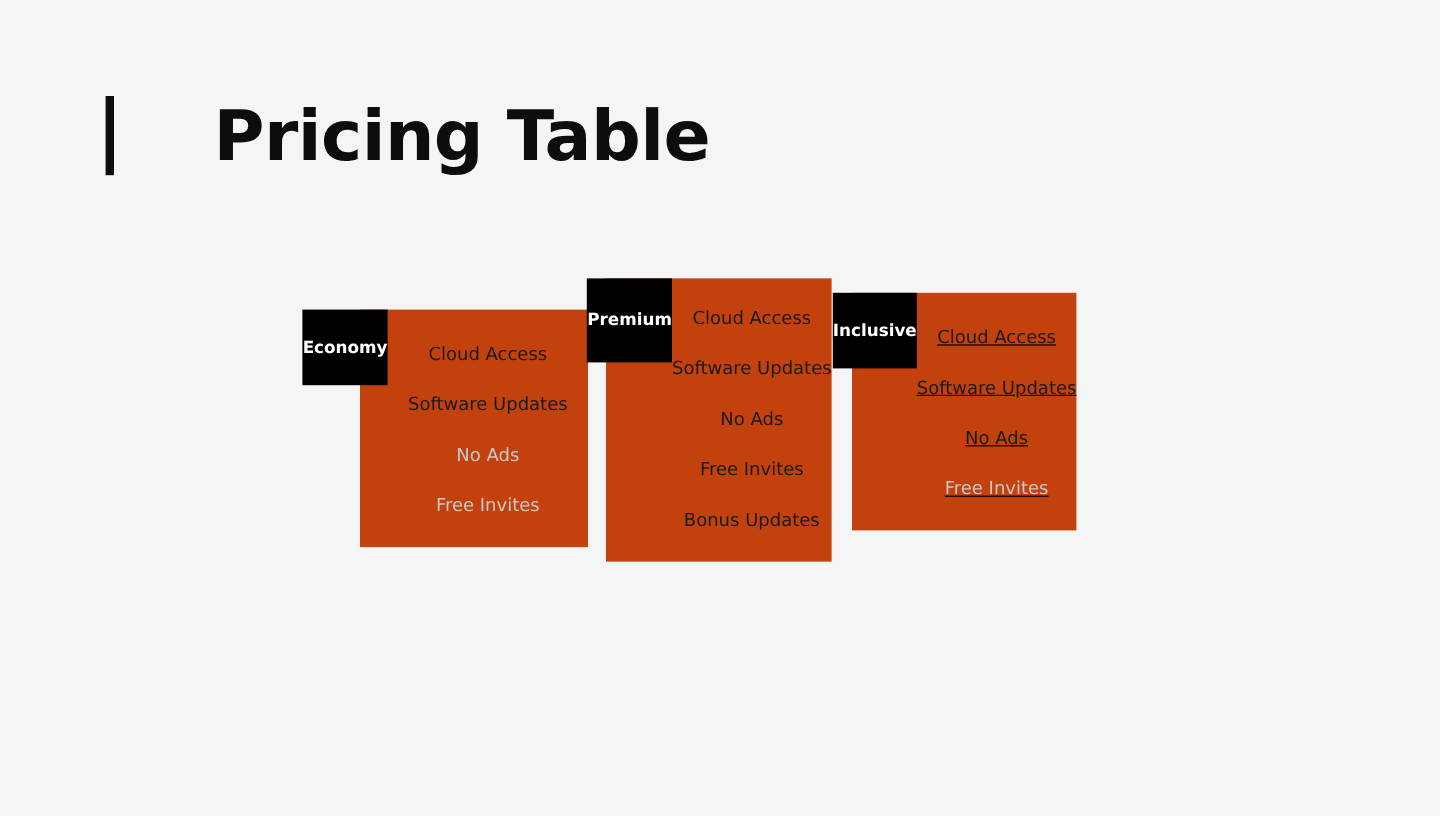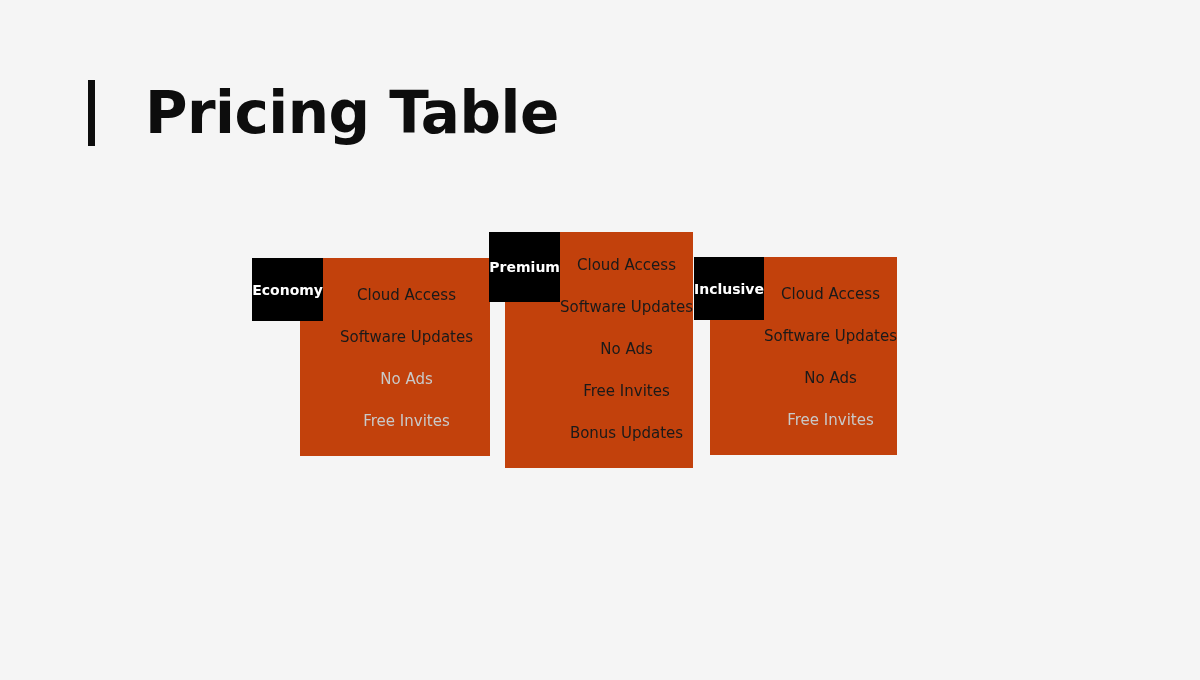--- a/index.html
+++ b/index.html
@@ -15,20 +15,21 @@
     position: relative;
   }
 
   
   .page-header {
     position: absolute;
     left: 88px;
     top: 80px;
     display: flex;
     align-items: center;
+    gap: 33px;
   }
   .title-accent {
     width: 7px;
     height: 66px;
     background: #0d0d0d;
     flex: 0 0 auto;
   }
   .page-title {
     margin-left: 50px;
     font-size: 58px;
@@ -51,21 +52,21 @@
   .price-card {
     position: absolute;
     width: 190px;
     background: #c2410c;
     display: flex;
     flex-direction: row;
     justify-content: flex-end;
   }
   .price-card.card-economy  { left: 300px; top: 258px; gap: 17px; }
   .price-card.card-premium  { left: 505px; top: 232px; width: 188px; }
-  .price-card.card-inclusive{ left: 710px; top: 257px; width: 187px; }
+  .price-card.card-inclusive{ left: 710px; top: 244px; width: 187px; text-decoration: underline; }
 
   .card-header {
     background: #000000;
     color: #ffffff;
     font-size: 14px;
     font-weight: bold;
     text-align: center;
     display: flex;
     align-items: center;
     justify-content: center;

